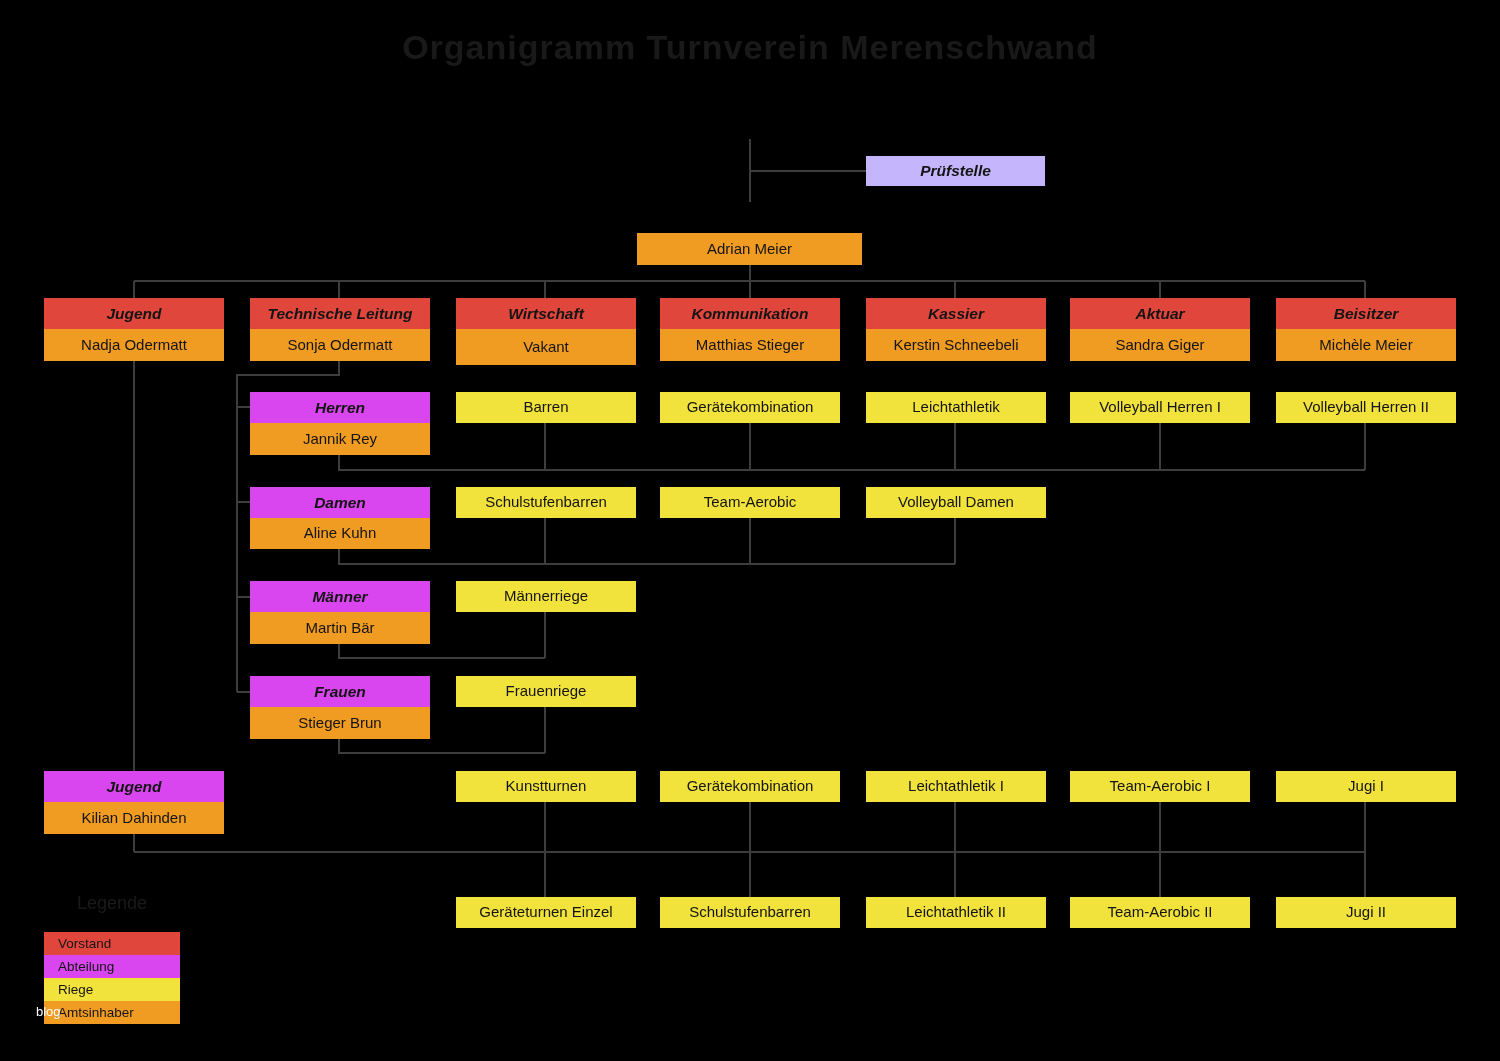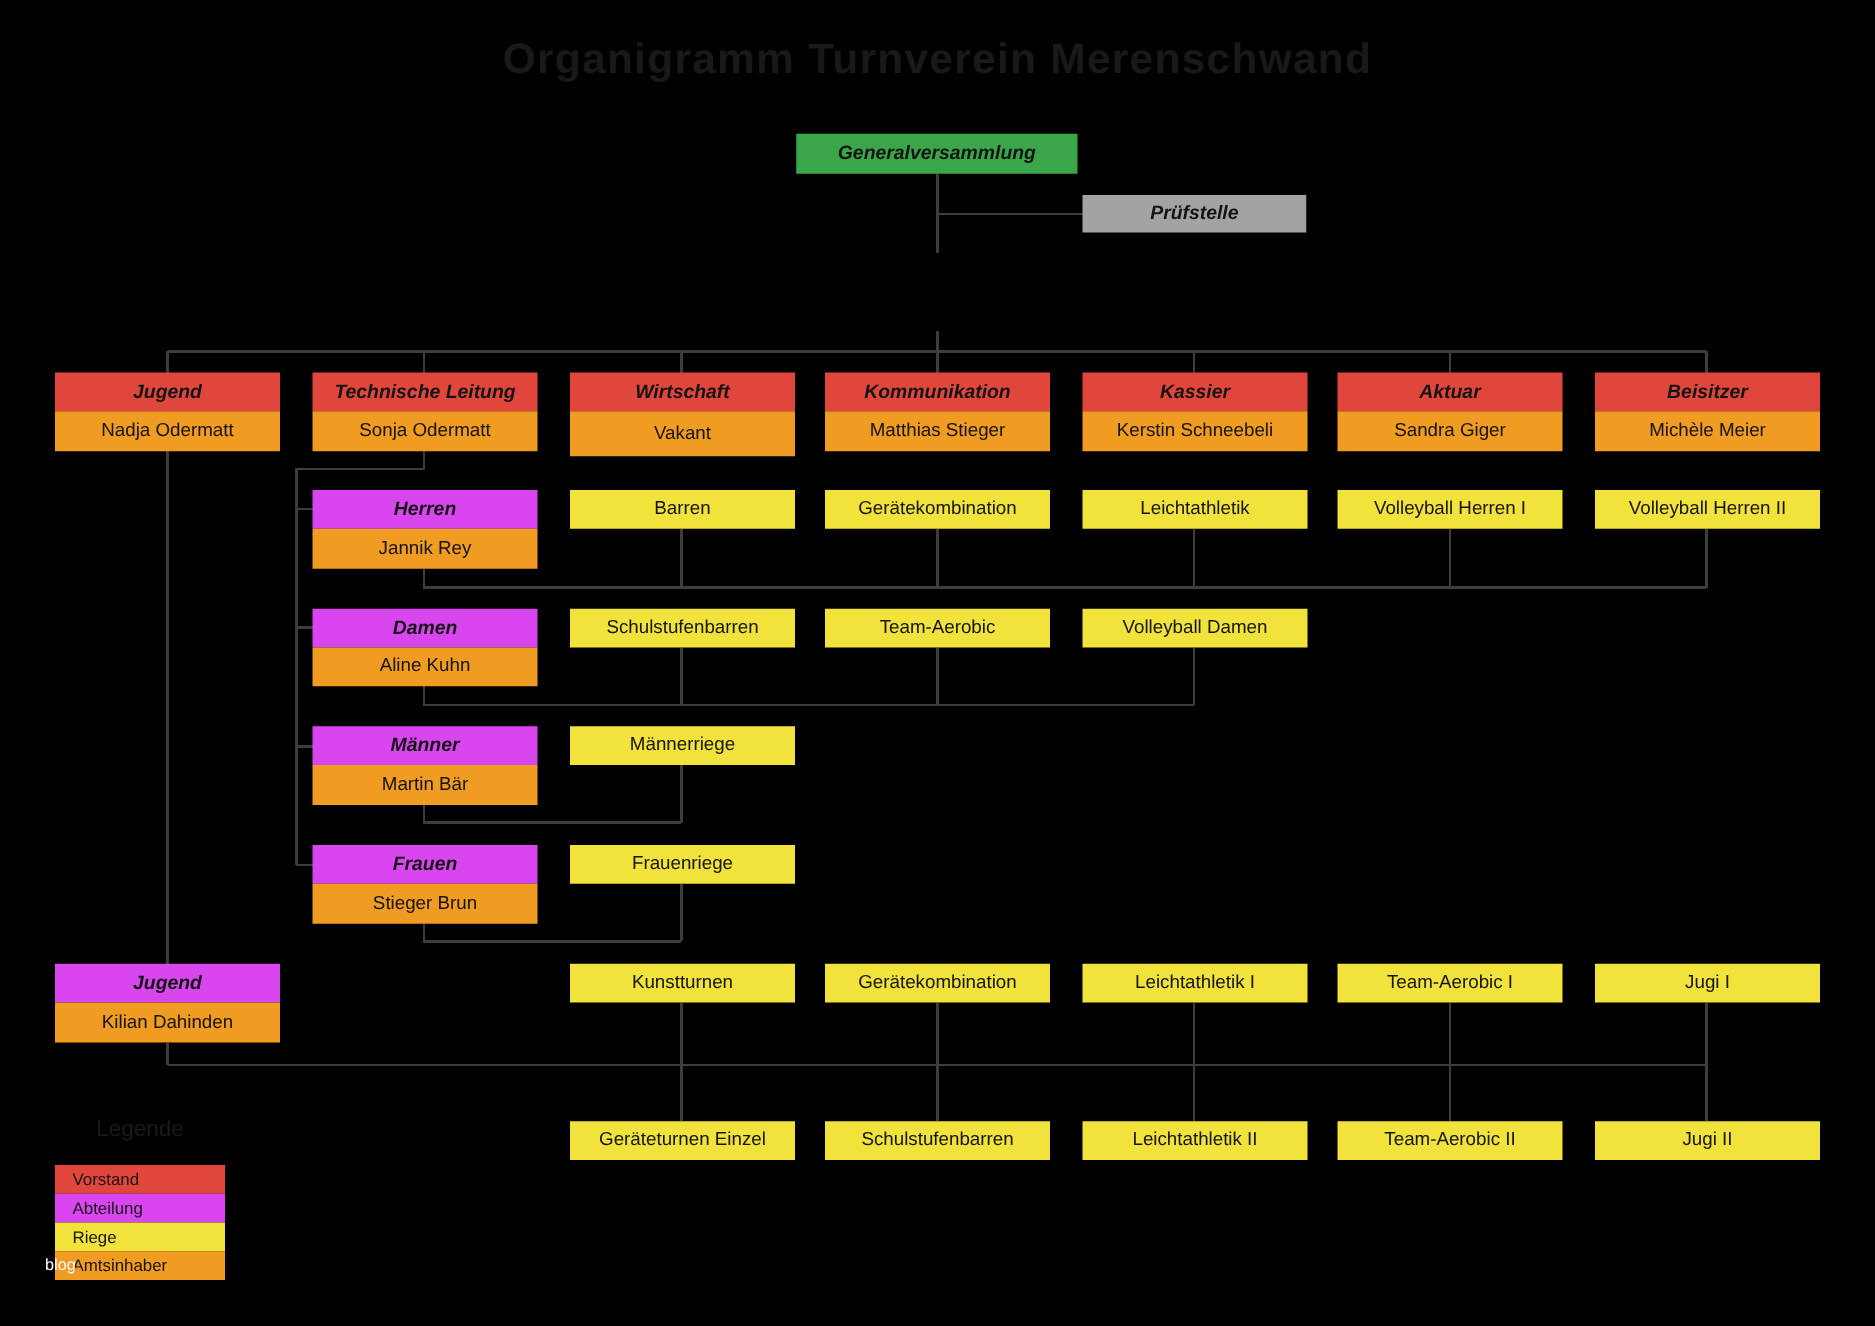--- a/index.html
+++ b/index.html
@@ -43,21 +43,21 @@
     line-height: 1.1;
     color: #141414;
     white-space: nowrap;
   }
   .role { font-weight: 700; font-style: italic; font-size: 15.5px; }
   .red     { background: #E1463C; }
   .orange  { background: #F09B22; }
   .blue    { background: #d946ef; }
   .yellow  { background: #F2E23C; }
   .green   { background: #3BA54A; }
-  .lgreen  { background: #a3a3a3; }
+  .lgreen  { background: #c4b5fd; }
   .legend-title {
     position: absolute;
     left: 46px; top: 893px;
     font-size: 18px;
     font-weight: 400;
     color: #1a1a1a;
     margin-left: 31px;
   }
   .legend-row {
     position: absolute;
@@ -129,22 +129,22 @@
 
     <line x1="134" y1="834" x2="134" y2="852"></line>
     <line x1="134" y1="852" x2="1365" y2="852"></line>
     <line x1="545" y1="802" x2="545" y2="897"></line>
     <line x1="750" y1="802" x2="750" y2="897"></line>
     <line x1="955" y1="802" x2="955" y2="897"></line>
     <line x1="1160" y1="802" x2="1160" y2="897"></line>
     <line x1="1365" y1="802" x2="1365" y2="897"></line>
   </svg>
 
-  <div class="box green role" style="left:637px;top:107px;width:225px;height:32px">Generalversammlung</div>
   <div class="box lgreen role" style="left:866px;top:156px;width:179px;height:30px">Prüfstelle</div>
+  <div class="box orange" style="left:637px;top:233px;width:225px;height:32px">Adrian Meier</div>
 
   <div class="box red role" style="left:44px;top:298px;width:180px;height:31px">Jugend</div>
   <div class="box orange" style="left:44px;top:329px;width:180px;height:32px">Nadja Odermatt</div>
   <div class="box red role" style="left:250px;top:298px;width:180px;height:31px">Technische Leitung</div>
   <div class="box orange" style="left:250px;top:329px;width:180px;height:32px">Sonja Odermatt</div>
   <div class="box red role" style="left:456px;top:298px;width:180px;height:31px">Wirtschaft</div>
   <div class="box orange" style="left:456px;top:329px;width:180px;height:36px">Vakant</div>
   <div class="box red role" style="left:660px;top:298px;width:180px;height:31px">Kommunikation</div>
   <div class="box orange" style="left:660px;top:329px;width:180px;height:32px">Matthias Stieger</div>
   <div class="box red role" style="left:866px;top:298px;width:180px;height:31px">Kassier</div>

